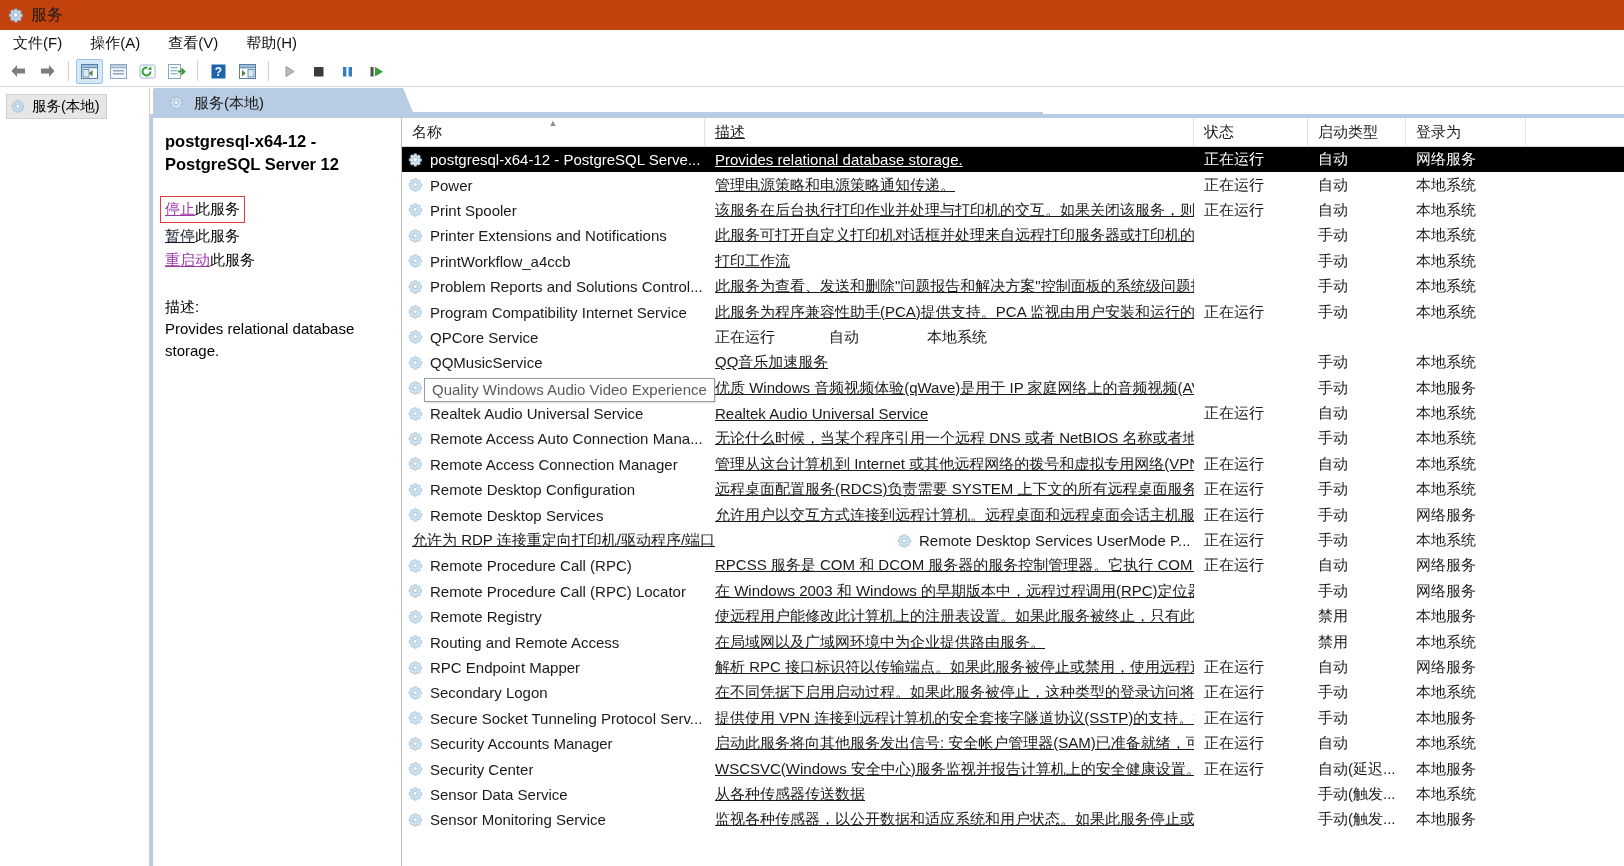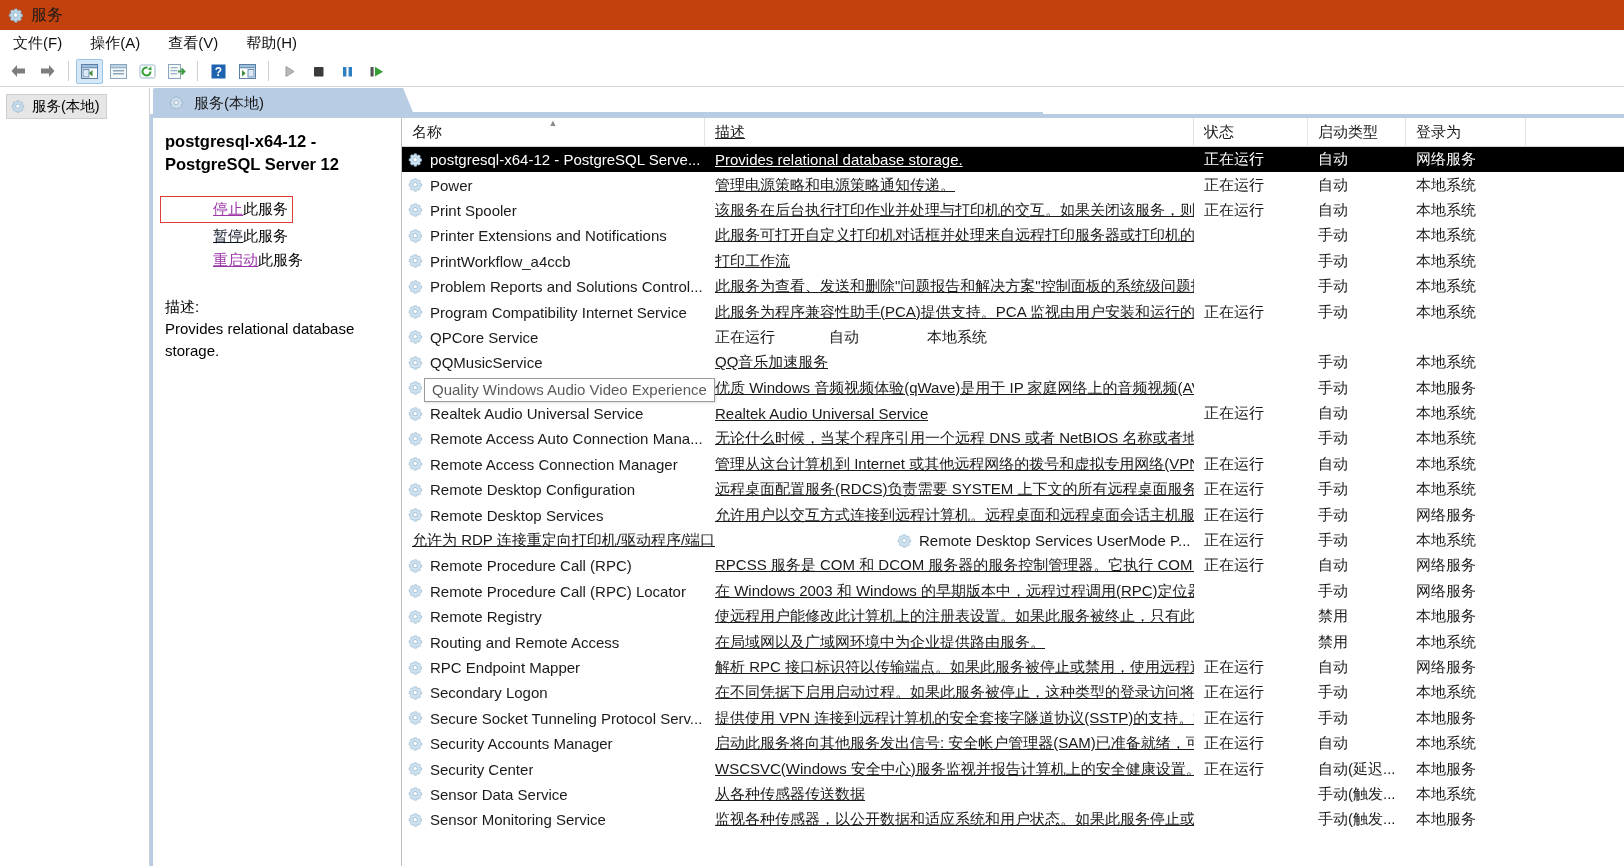--- a/index.html
+++ b/index.html
@@ -89,21 +89,21 @@
     width: 252px;
     background: #ffffff;
     border-right: 1px solid #bfbfbf;
     border-left: 3px solid #b8cce4;
     padding: 12px 12px 8px 12px;
   }
   .svc-title { font-weight: bold; font-size: 16.5px; line-height: 23px; margin-bottom: 20px; }
   .action-link {
     font-size: 15px; line-height: 24px; cursor: pointer; white-space: nowrap;
   }
-  .action-link .lnk { color: #9b36a8; text-decoration: underline; margin-left: 48px; }
+  .action-link .lnk { color: #9b36a8; text-decoration: underline; }
   .action-link .lnk.blue { color: #0f172a; }
   .action-link-boxed {
     display: inline-block; border: 1.5px solid #e03b3b;
     padding: 0px 4px 1px 4px; margin-left: -5px; margin-bottom: 1px;
   }
   .desc-head { margin-top: 26px; font-size: 15px; }
   .desc-body { font-size: 15px; line-height: 22px; margin-top: 1px; }
 
   
   .list-panel { flex: 1; position: relative; background: #fff; overflow: hidden; }

